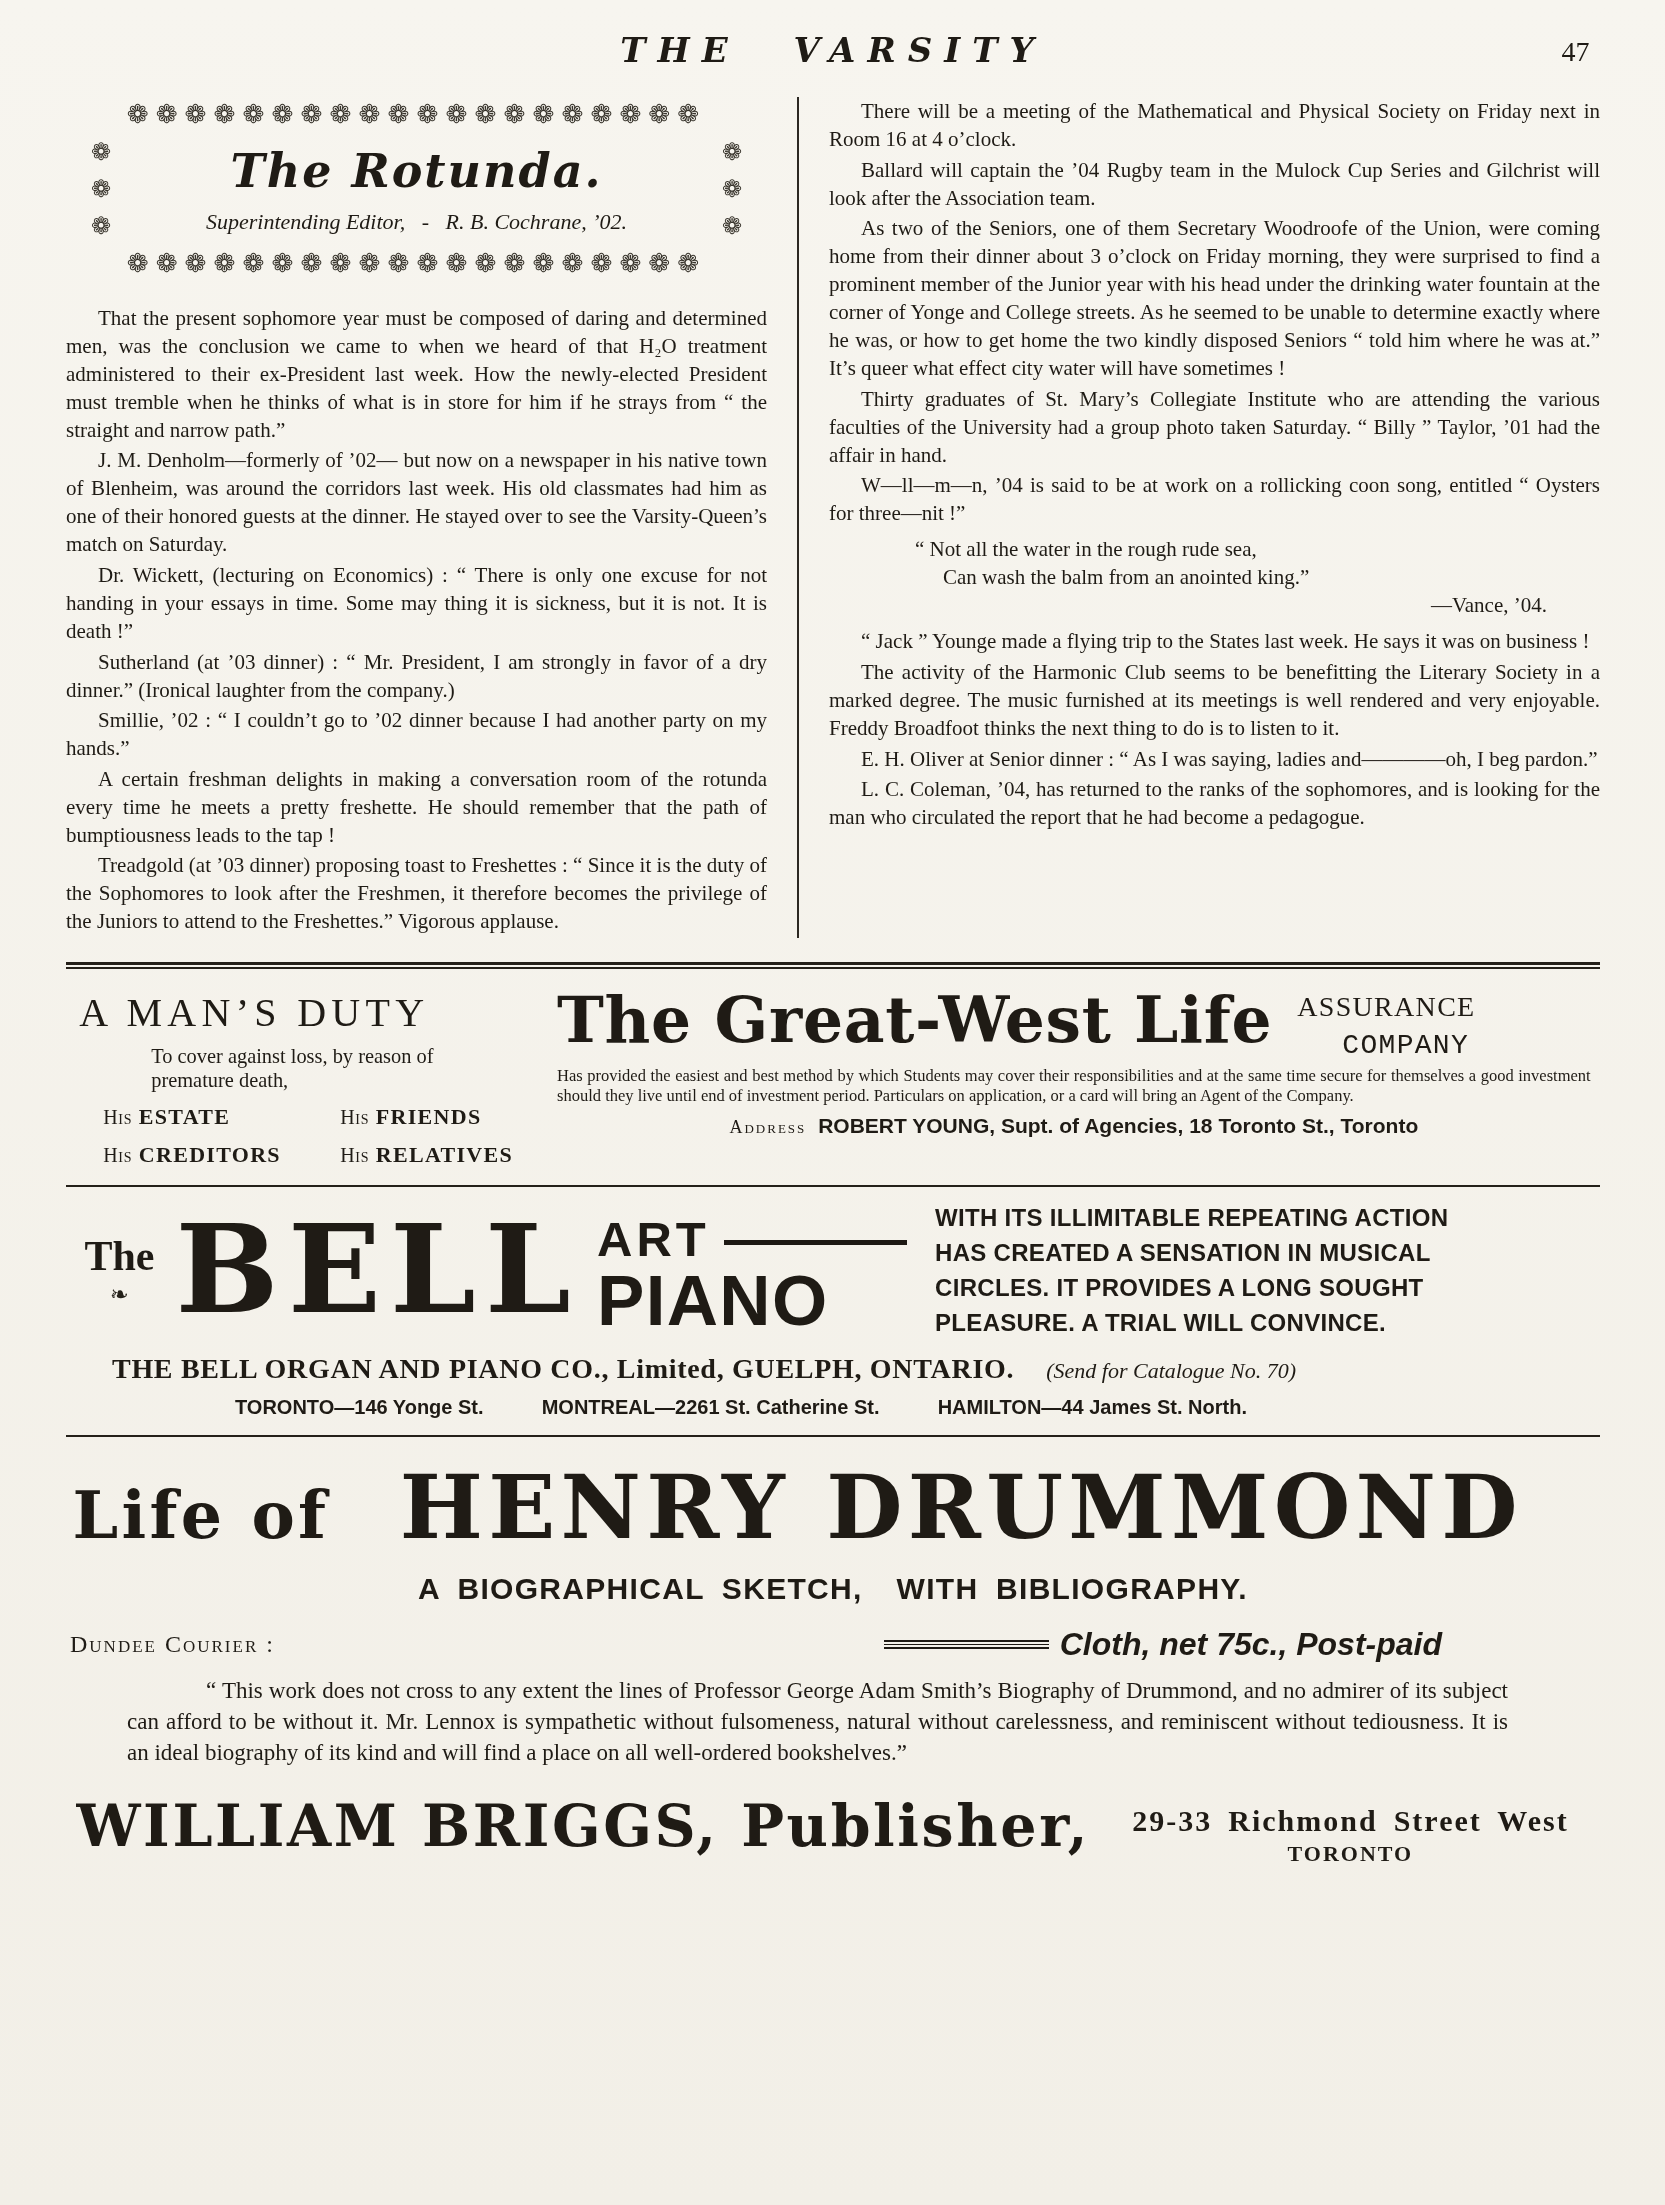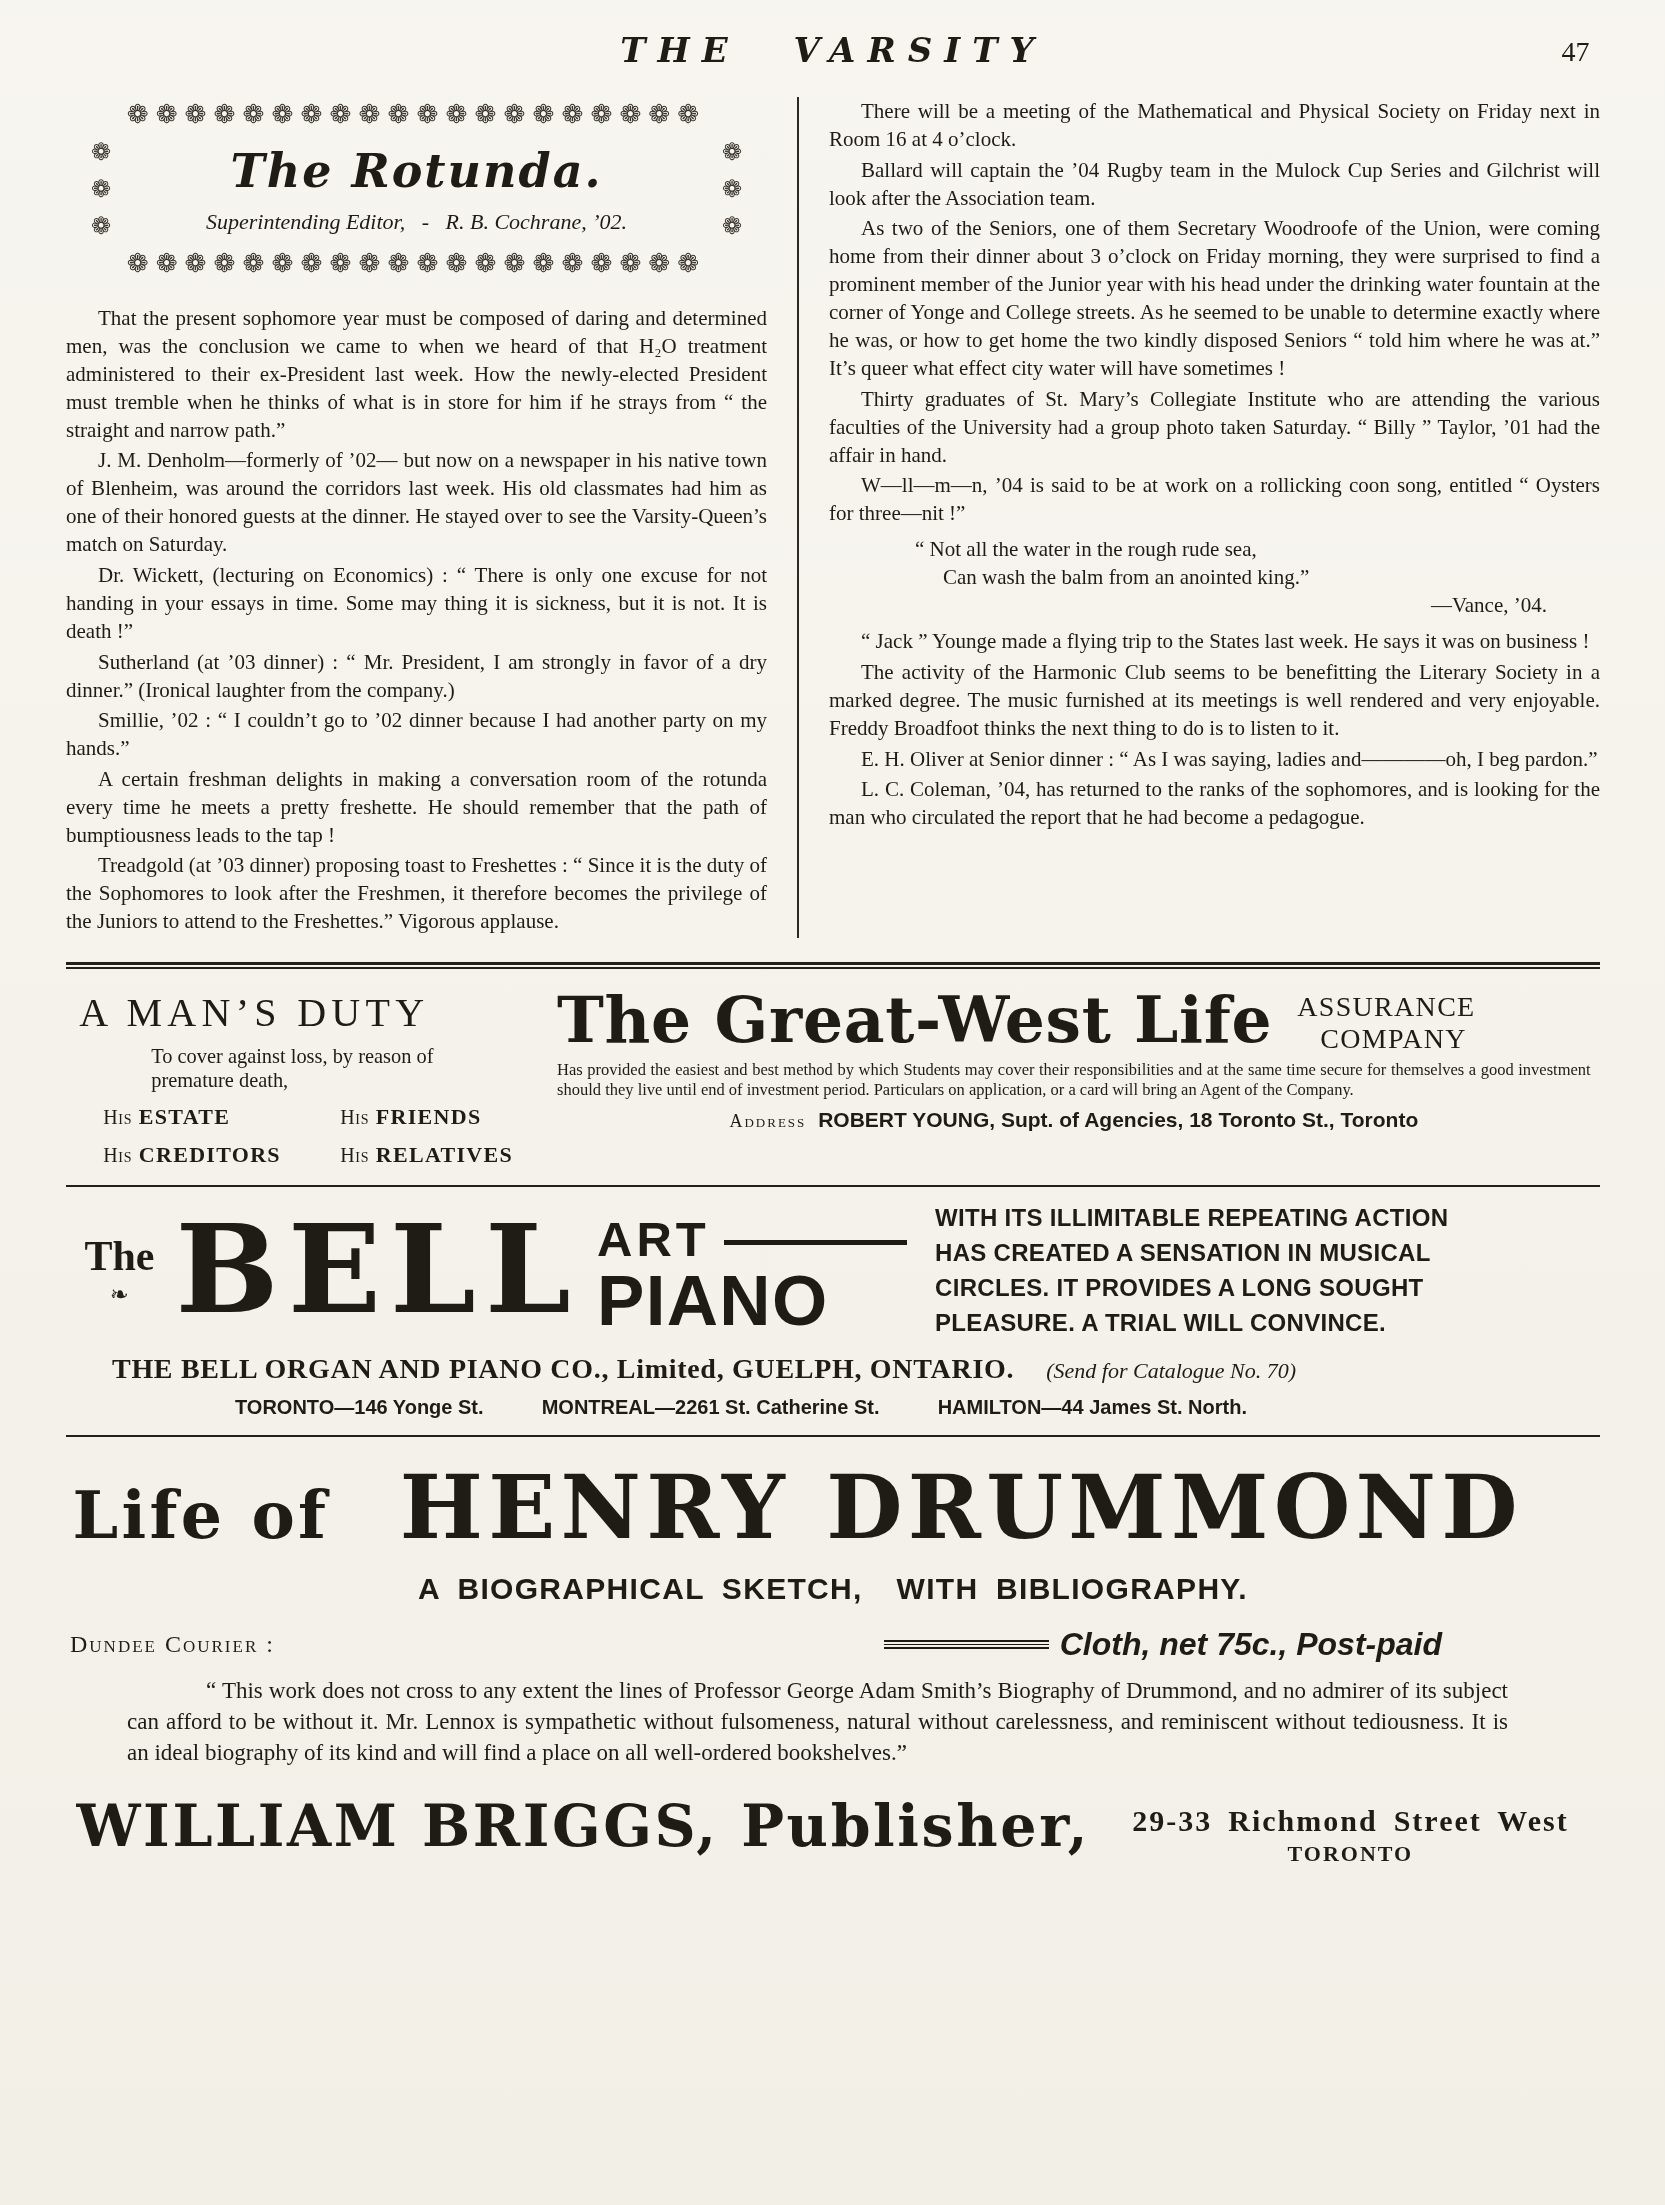--- a/index.html
+++ b/index.html
@@ -64,22 +64,22 @@
   .gw-sub  { font-size:20.4px; line-height:24.4px; width:316px; margin:8px 0 12px 72px; }
   .gw-items { display:grid; grid-template-columns:237px auto; row-gap:12px; margin-left:24px; }
   .gw-his  { font-variant:small-caps; font-size:20px; letter-spacing:0.7px; margin-right:6.6px; }
   .gw-name { font-size:22px; font-weight:bold; letter-spacing:1.3px; }
   .gw-right { flex:1; padding-right:5.3px; }
   .gw-brandrow { display:flex; align-items:flex-start; }
   .gw-brand {
     font-family:"DejaVu Serif", serif;
     font-size:63px; font-weight:bold; line-height:1; letter-spacing:0.7px; white-space:nowrap;
   }
-  .gw-assur { margin-left:25px; margin-top:2.6px; display:flex; flex-direction:column; font-size:28px; letter-spacing:1.3px; }
-  .gw-co { margin-left:23px; }
+  .gw-assur { margin-left:25px; margin-top:2.6px; display:flex; flex-direction:column; font-size:28px; letter-spacing:1.3px;gap:7px; }
+  .gw-co { margin-left:45px;font-family:Liberation Mono, monospace; }
   .gw-body { font-size:16.5px; line-height:20px; text-align:justify; margin-top:5.3px; }
   .gw-address { margin-top:8px; text-align:center; white-space:nowrap; }
   .gw-addr-label { font-variant:small-caps; font-size:18px; letter-spacing:2px; margin-right:9.2px; }
   .gw-addr-text { font-size:21px; font-weight:bold; font-family:"Liberation Sans", sans-serif; }
 
   
   .bell { padding:13px 4px 12px 4px; }
   .bell-top { display:flex; align-items:center; }
   .bell-the-wrap { width:99px; text-align:center; flex:none; }
   .bell-the { font-size:42px; font-weight:bold; }

